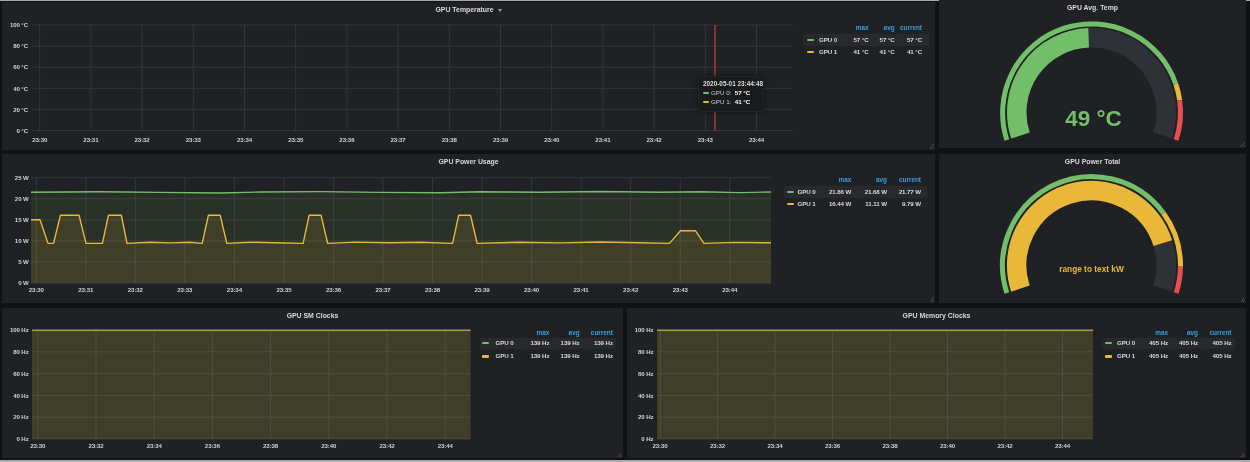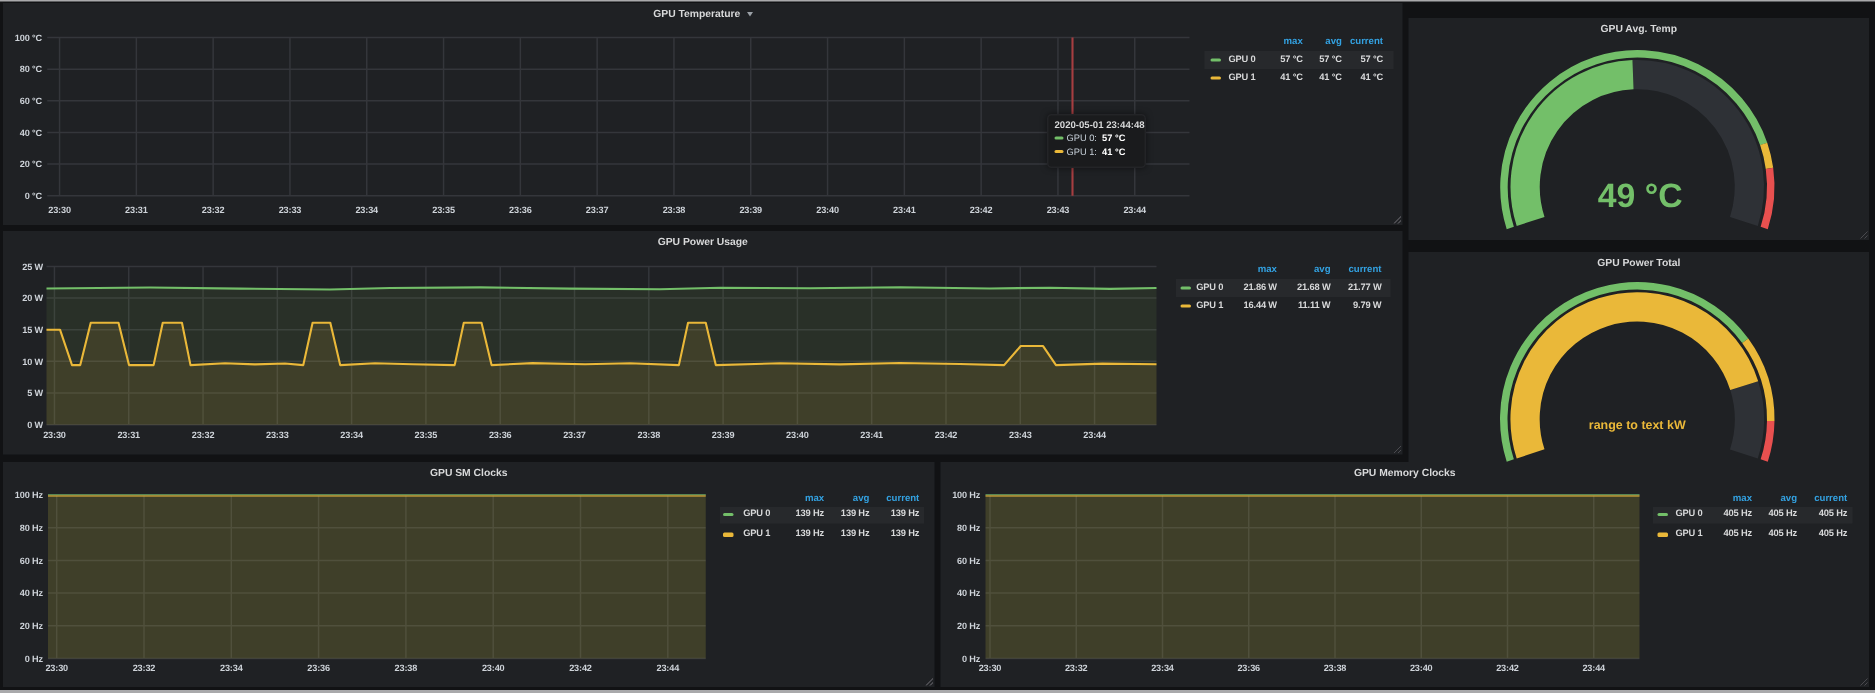--- a/index.html
+++ b/index.html
@@ -56,21 +56,21 @@
 <div class="lv" style="left:806.5px;top:46.0px;width:60px;">41 °C</div>
 <div class="lv" style="left:832.6px;top:46.0px;width:60px;">41 °C</div>
 <div class="lv" style="left:860px;top:46.0px;width:60px;">41 °C</div>
 <div style="position:absolute;left:696px;top:74px;width:66px;height:36px;background:#1a1b1d;border:1px solid #232427;border-radius:3px;box-shadow:0 0 4px rgba(0,0,0,0.5);padding:2.5px 4px;box-sizing:border-box;z-index:5">
 <div style="font-size:6.4px;font-weight:bold;color:#d8d9da;white-space:nowrap">2020-05-01 23:44:48</div>
 <div style="margin-top:2px;font-size:6.2px;color:#c7d0d9;white-space:nowrap"><span style="display:inline-block;width:6px;height:2px;border-radius:1px;background:#73bf69;vertical-align:middle;margin-right:2px"></span>GPU 0:&nbsp;&nbsp;<b style="color:#fff">57 °C</b></div>
 <div style="margin-top:2.5px;font-size:6.2px;color:#c7d0d9;white-space:nowrap"><span style="display:inline-block;width:6px;height:2px;border-radius:1px;background:#eab839;vertical-align:middle;margin-right:2px"></span>GPU 1:&nbsp;&nbsp;<b style="color:#fff">41 °C</b></div>
 </div>
 <div class="rsz"></div>
 </div>
-<div class="panel" style="left:939px;top:12px;width:307px;height:148px;">
+<div class="panel" style="left:939px;top:0;width:307px;height:148px;">
 <div class="ptitle" style="width:307px;">GPU Avg. Temp</div>
 <svg width="307" height="148" style="position:absolute;left:0;top:0">
       <path d="M 149.68 37.80 A 74.75 74.75 0 0 1 223.59 135.60" stroke="#2e3136" stroke-width="19.5" fill="none"></path>
 <path d="M 81.41 135.60 A 74.75 74.75 0 0 1 149.68 37.80" stroke="#73bf69" stroke-width="19.5" fill="none"></path>
 <path d="M 67.86 140.00 A 89.0 89.0 0 0 1 236.79 83.94" stroke="#73bf69" stroke-width="5" fill="none"></path>
 <path d="M 236.79 83.94 A 89.0 89.0 0 0 1 240.65 100.24" stroke="#eab839" stroke-width="5" fill="none"></path>
 <path d="M 240.65 100.24 A 89.0 89.0 0 0 1 237.14 140.00" stroke="#e8504f" stroke-width="5" fill="none"></path>
 <text x="154.5" y="126.30000000000001" text-anchor="middle" style="font:600 22.5px 'Liberation Sans',sans-serif;fill:#73bf69">49 °C</text>
 </svg>
 <div class="rsz"></div>
@@ -115,21 +115,21 @@
 <div class="lv" style="left:789.3px;top:33.900000000000006px;width:60px;">21.86 W</div>
 <div class="lv" style="left:825px;top:33.900000000000006px;width:60px;">21.68 W</div>
 <div class="lv" style="left:859px;top:33.900000000000006px;width:60px;">21.77 W</div>
 <div style="position:absolute;left:785px;top:49.0px;width:7px;height:2.4px;border-radius:1px;background:#eab839"></div>
 <div class="lt" style="left:795.5px;top:46.0px;">GPU 1</div>
 <div class="lv" style="left:789.3px;top:46.0px;width:60px;">16.44 W</div>
 <div class="lv" style="left:825px;top:46.0px;width:60px;">11.11 W</div>
 <div class="lv" style="left:859px;top:46.0px;width:60px;">9.79 W</div>
 <div class="rsz"></div>
 </div>
-<div class="panel" style="left:939px;top:168px;width:307px;height:149px;">
+<div class="panel" style="left:939px;top:154px;width:307px;height:149px;">
 <div class="ptitle" style="width:307px;">GPU Power Total</div>
 <svg width="307" height="149" style="position:absolute;left:0;top:0">
       <path d="M 223.82 89.12 A 74.75 74.75 0 0 1 223.59 134.60" stroke="#2e3136" stroke-width="19.5" fill="none"></path>
 <path d="M 81.41 134.60 A 74.75 74.75 0 1 1 223.82 89.12" stroke="#eab839" stroke-width="19.5" fill="none"></path>
 <path d="M 67.86 139.00 A 89.0 89.0 0 0 1 224.50 59.19" stroke="#73bf69" stroke-width="5" fill="none"></path>
 <path d="M 224.50 59.19 A 89.0 89.0 0 0 1 241.49 112.62" stroke="#eab839" stroke-width="5" fill="none"></path>
 <path d="M 241.49 112.62 A 89.0 89.0 0 0 1 237.14 139.00" stroke="#e8504f" stroke-width="5" fill="none"></path>
 <text x="152.5" y="118.19999999999999" text-anchor="middle" style="font:bold 8.3px 'Liberation Sans',sans-serif;fill:#eab839">range to text kW</text>
 </svg>
 <div class="rsz"></div>

